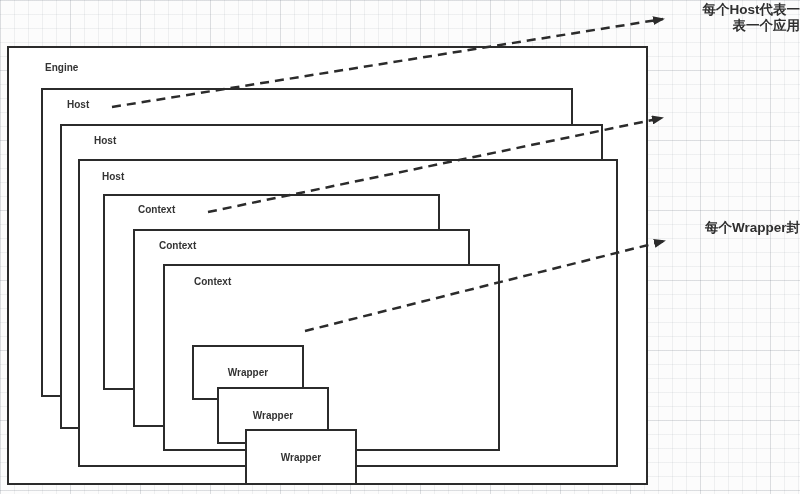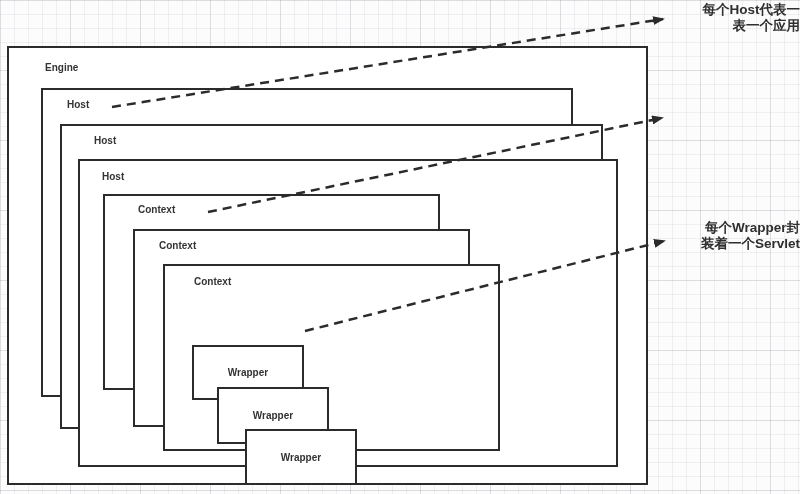--- a/index.html
+++ b/index.html
@@ -128,16 +128,15 @@
     <line class="dash-line" x1="208" y1="212" x2="662" y2="118" marker-end="url(#ah)"></line>
     <line class="dash-line" x1="305" y1="331" x2="664" y2="241" marker-end="url(#ah)"></line>
   </svg>
 
   <div class="note note1">
     <div>每个Host代表一</div>
     <div>表一个应用</div>
   </div>
   <div class="note note3">
     <div>每个Wrapper封</div>
-    <div>装着一个Servlet</div>
   </div>
 
 </div>
 
 </body></html>

